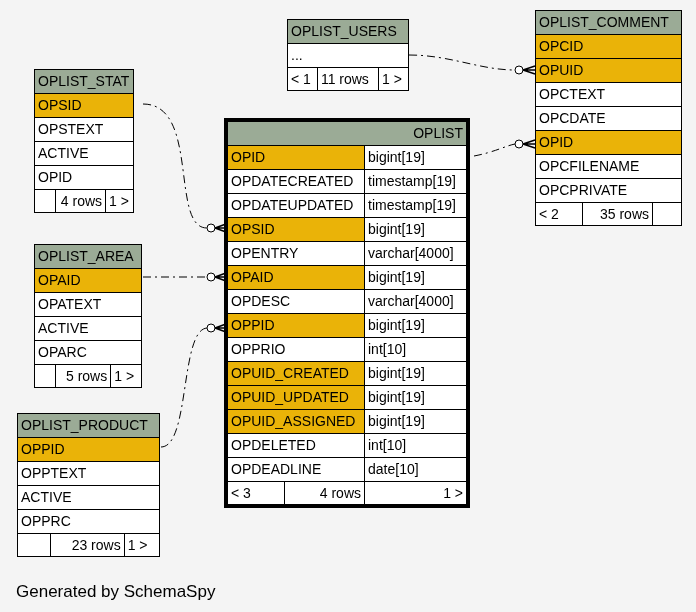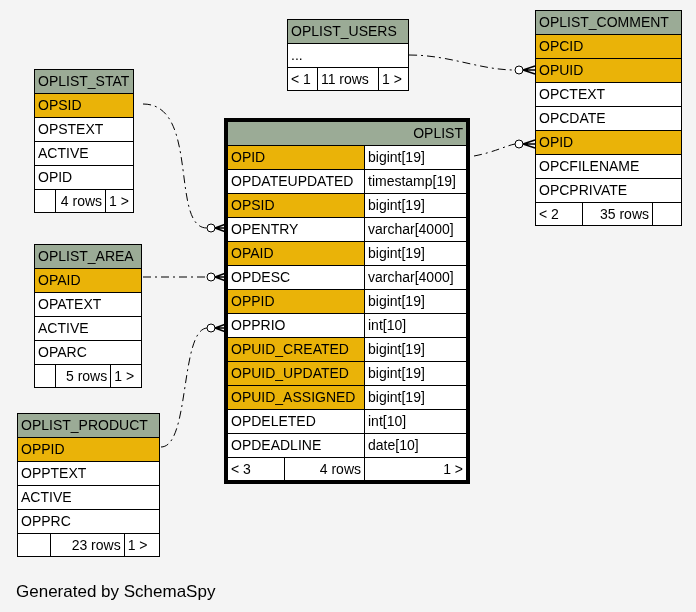--- a/index.html
+++ b/index.html
@@ -181,20 +181,24 @@
 <table class="tbl main" style="left:227px;top:121px;width:240px;">
   <tbody>
       <tr class="hdr">
         <td colspan="3" class="center">OPLIST</td>
       </tr>
   <tr class="pk">
         <td colspan="2" class="c">OPID</td>
         <td>bigint[19]</td>
       </tr>
   <tr>
+        <td colspan="2">OPDATECREATED</td>
+        <td>timestamp[19]</td>
+      </tr>
+  <tr>
         <td colspan="2">OPDATEUPDATED</td>
         <td>timestamp[19]</td>
       </tr>
   <tr class="fk">
         <td colspan="2" class="c">OPSID</td>
         <td>bigint[19]</td>
       </tr>
   <tr>
         <td colspan="2">OPENTRY</td>
         <td>varchar[4000]</td>

